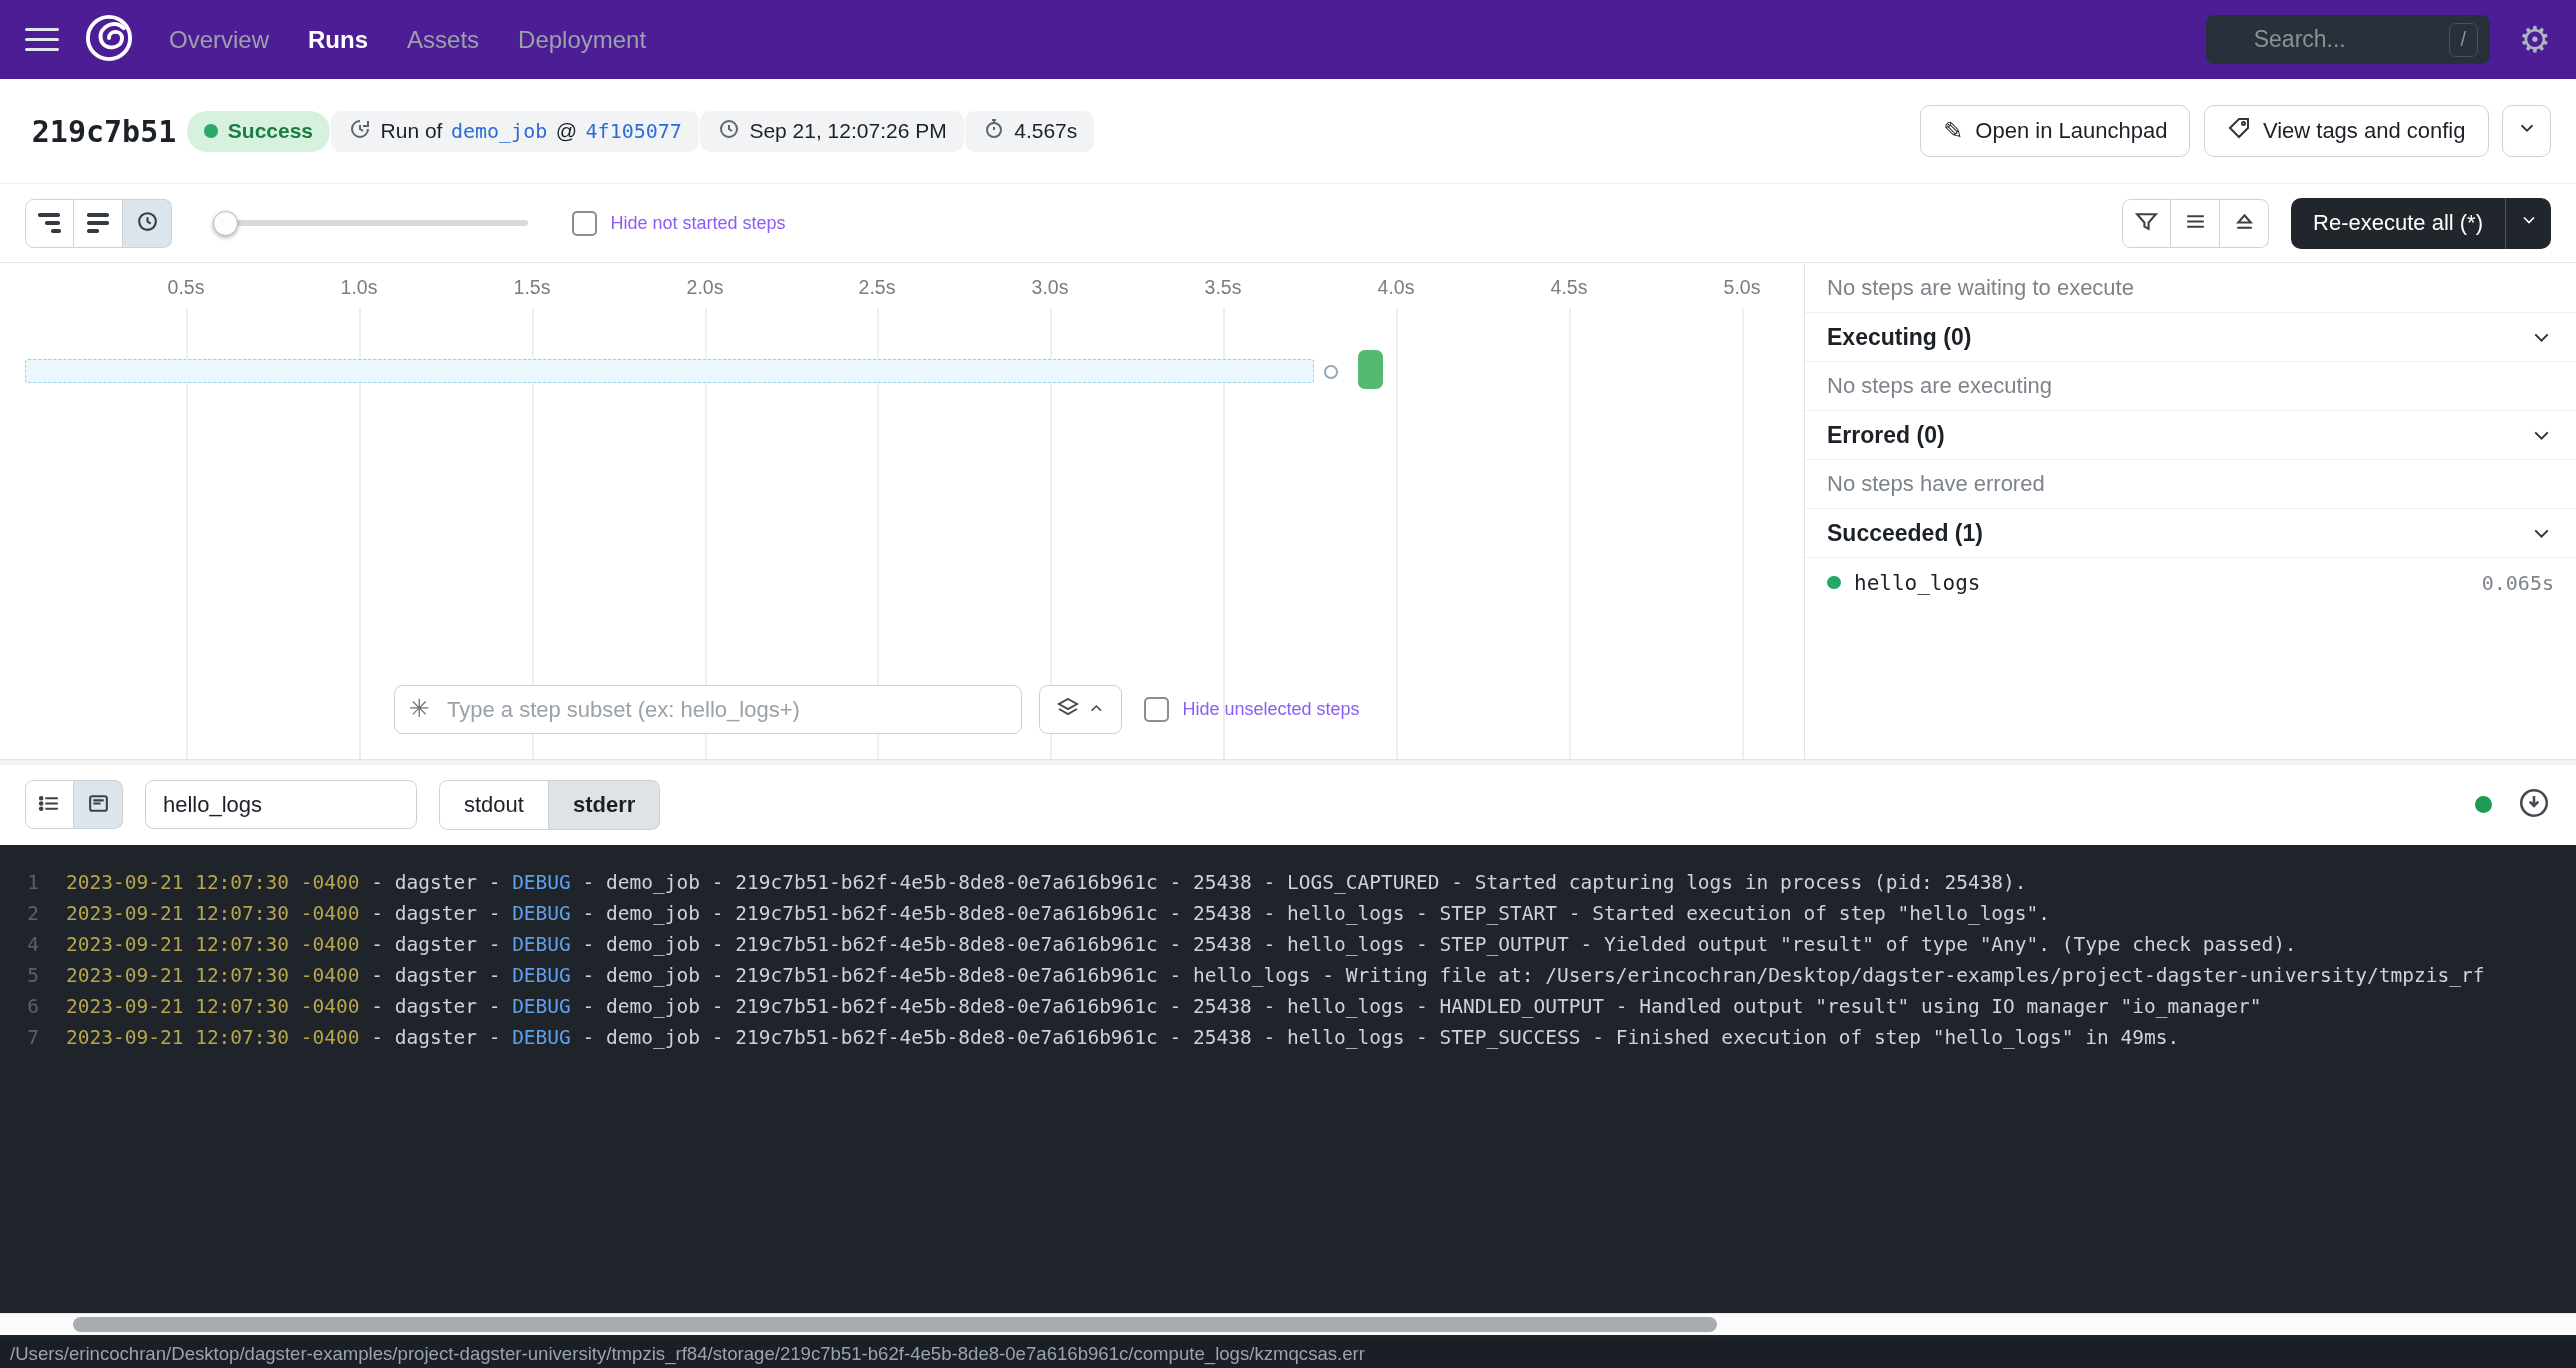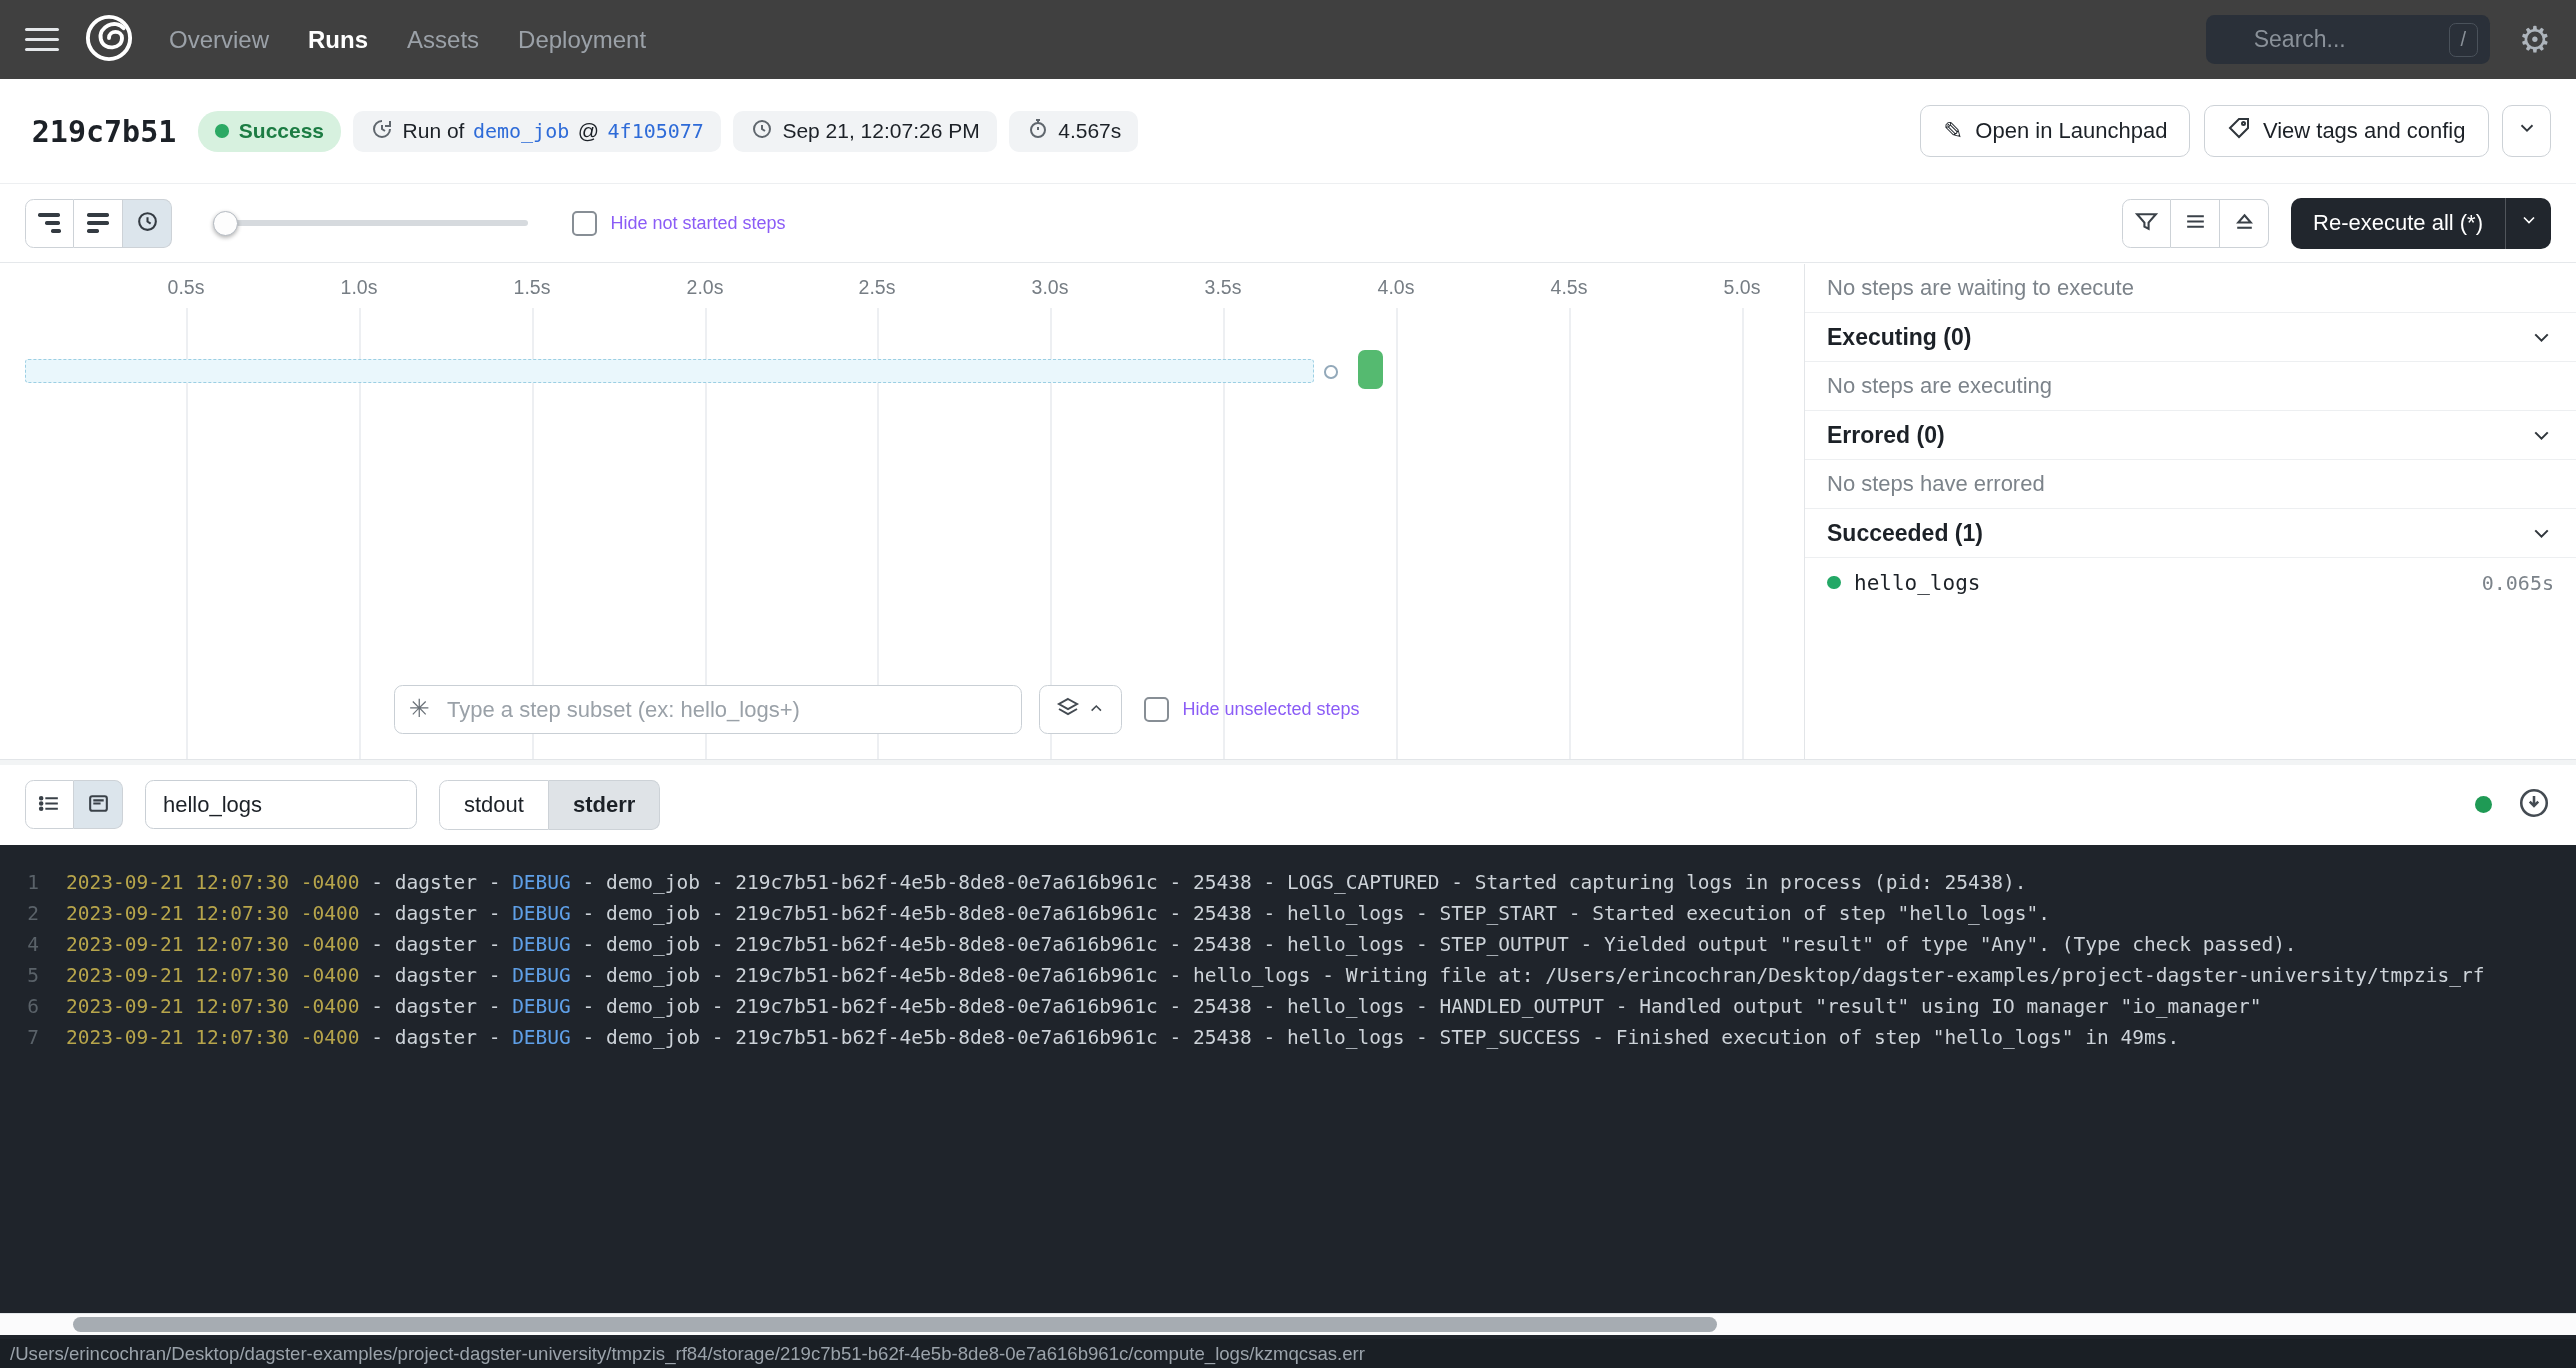--- a/index.html
+++ b/index.html
@@ -1,40 +1,40 @@
 <!DOCTYPE html>
 <html style="font-size:13.5px"><head>
 <meta charset="utf-8">
 <style>
   * { box-sizing: border-box; }
   html,body { margin:0; padding:0; width:2576px; height:1368px; overflow:hidden;
     font-family:"Liberation Sans",sans-serif; background:#fff; }
 
   
-  .navbar { position:absolute; left:0; top:0; width:100%; height:79px; background:#404040;
+  .navbar { position:absolute; left:0; top:0; width:100%; height:79px; background:#4c1d95;
     display:flex; align-items:center; padding:0 25px; gap:24px; }
   .hamburger { width:34px; display:flex; flex-direction:column; gap:6.8px; cursor:pointer; }
   .hamburger i { display:block; height:3.4px; background:#E4E7EA; border-radius:1.7px; }
   .logo { width:52px; height:52px; flex:0 0 auto; }
   .nav-links { display:flex; gap:39px; margin-left:10px; }
   .nav-link { color:#9BA1A8; font-size:24px; cursor:pointer; }
   .nav-link.active { color:#fff; font-weight:700; }
   .nav-right { margin-left:auto; display:flex; align-items:center; gap:29px; }
   .searchbox { width:284px; height:49px; background:#2A3039; border-radius:8.5px;
     display:flex; align-items:center; padding:0 12px; gap:10px; }
   .searchbox input { flex:1; min-width:0; background:transparent; border:0; outline:0;
     color:#D7DBDF; font-size:23px; font-family:inherit; }
   .searchbox input::placeholder { color:#8A9199; }
   .slash-badge { width:29px; height:34px; border:1.7px solid #4A525B; border-radius:6.8px;
     color:#8A9199; font-size:20px; display:flex; align-items:center; justify-content:center; }
   .gear { color:#AEB5BC; font-size:36px; font-family:"DejaVu Sans",sans-serif; cursor:pointer; line-height:1; }
 
   
   .run-header { position:absolute; top:79px; left:0; width:100%; height:105px; background:#fff;
-    border-bottom:1.7px solid #EDEFF1; display:flex; align-items:center; padding:0 25px; gap:12px; }
+    border-bottom:1.7px solid #EDEFF1; display:flex; align-items:center; padding:0 25px; gap:1px; }
   .run-id { font-size:30px; font-weight:700; margin:0 10px 0 6.8px; font-family:"DejaVu Sans Mono",monospace; color:#1C2127; }
   .pill { display:flex; align-items:center; gap:10px; height:41px; padding:0 17px; font-size:21px; }
   .pill.status { background:#D7F1DF; color:#1C7C43; font-weight:600; border-radius:20px; }
   .dot { width:13.5px; height:13.5px; border-radius:50%; flex:0 0 auto; }
   .dot.green { background:#2CA964; }
   .pill.meta { background:#F1F3F5; color:#1C2127; border-radius:10px; gap:8.5px; }
   .pill.meta svg { stroke:#5F666D; flex:0 0 auto; }
   a.link { color:#2E6BD8; text-decoration:none; cursor:pointer;
     font-family:"DejaVu Sans Mono",monospace; font-size:20px; }
   .header-actions { margin-left:auto; display:flex; gap:13.5px; align-items:center; }

